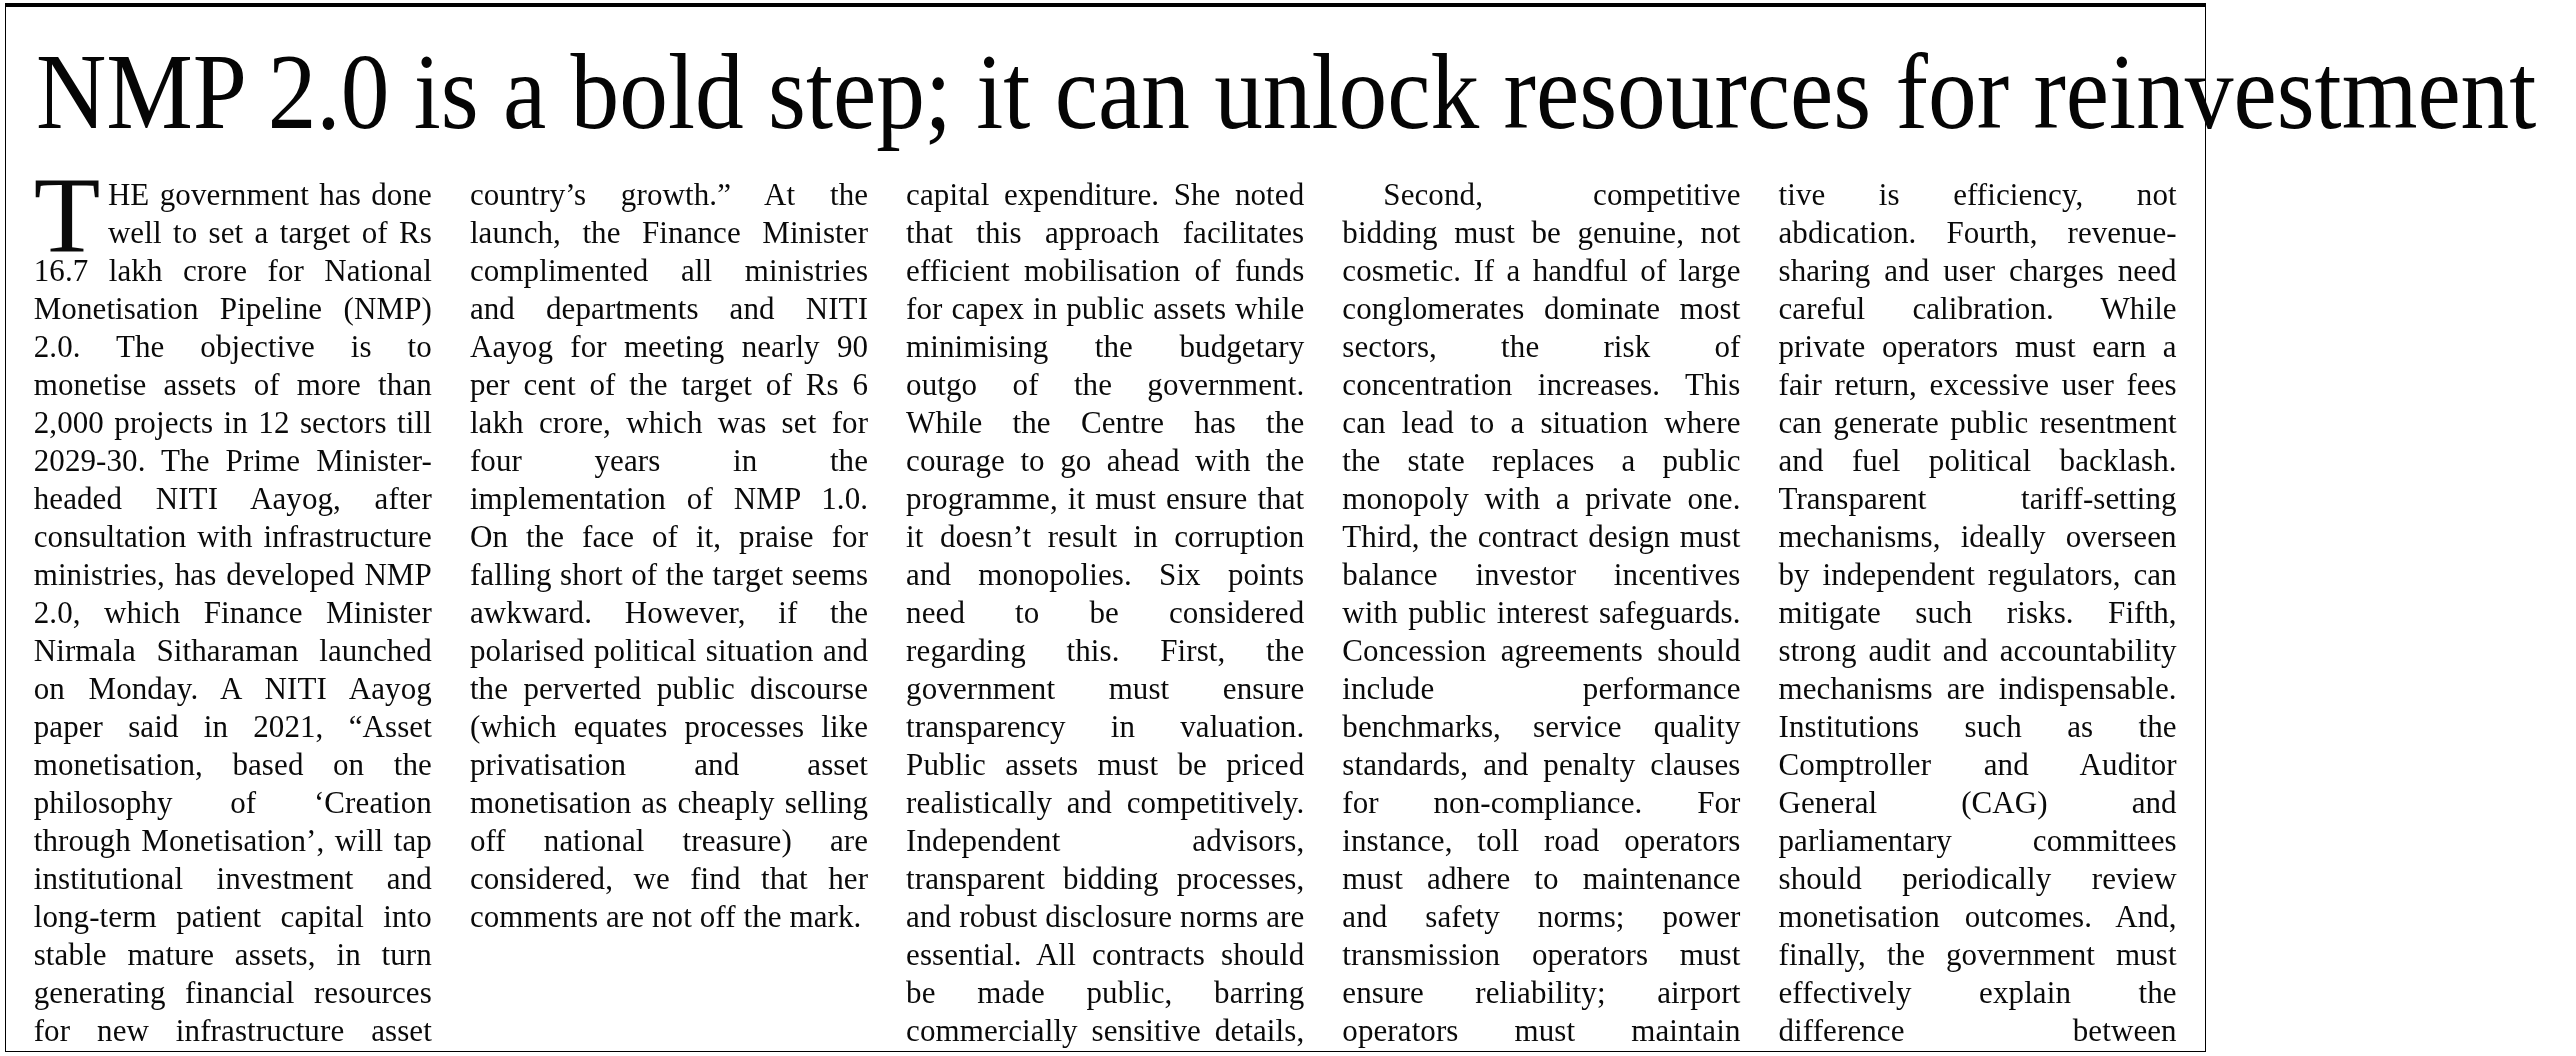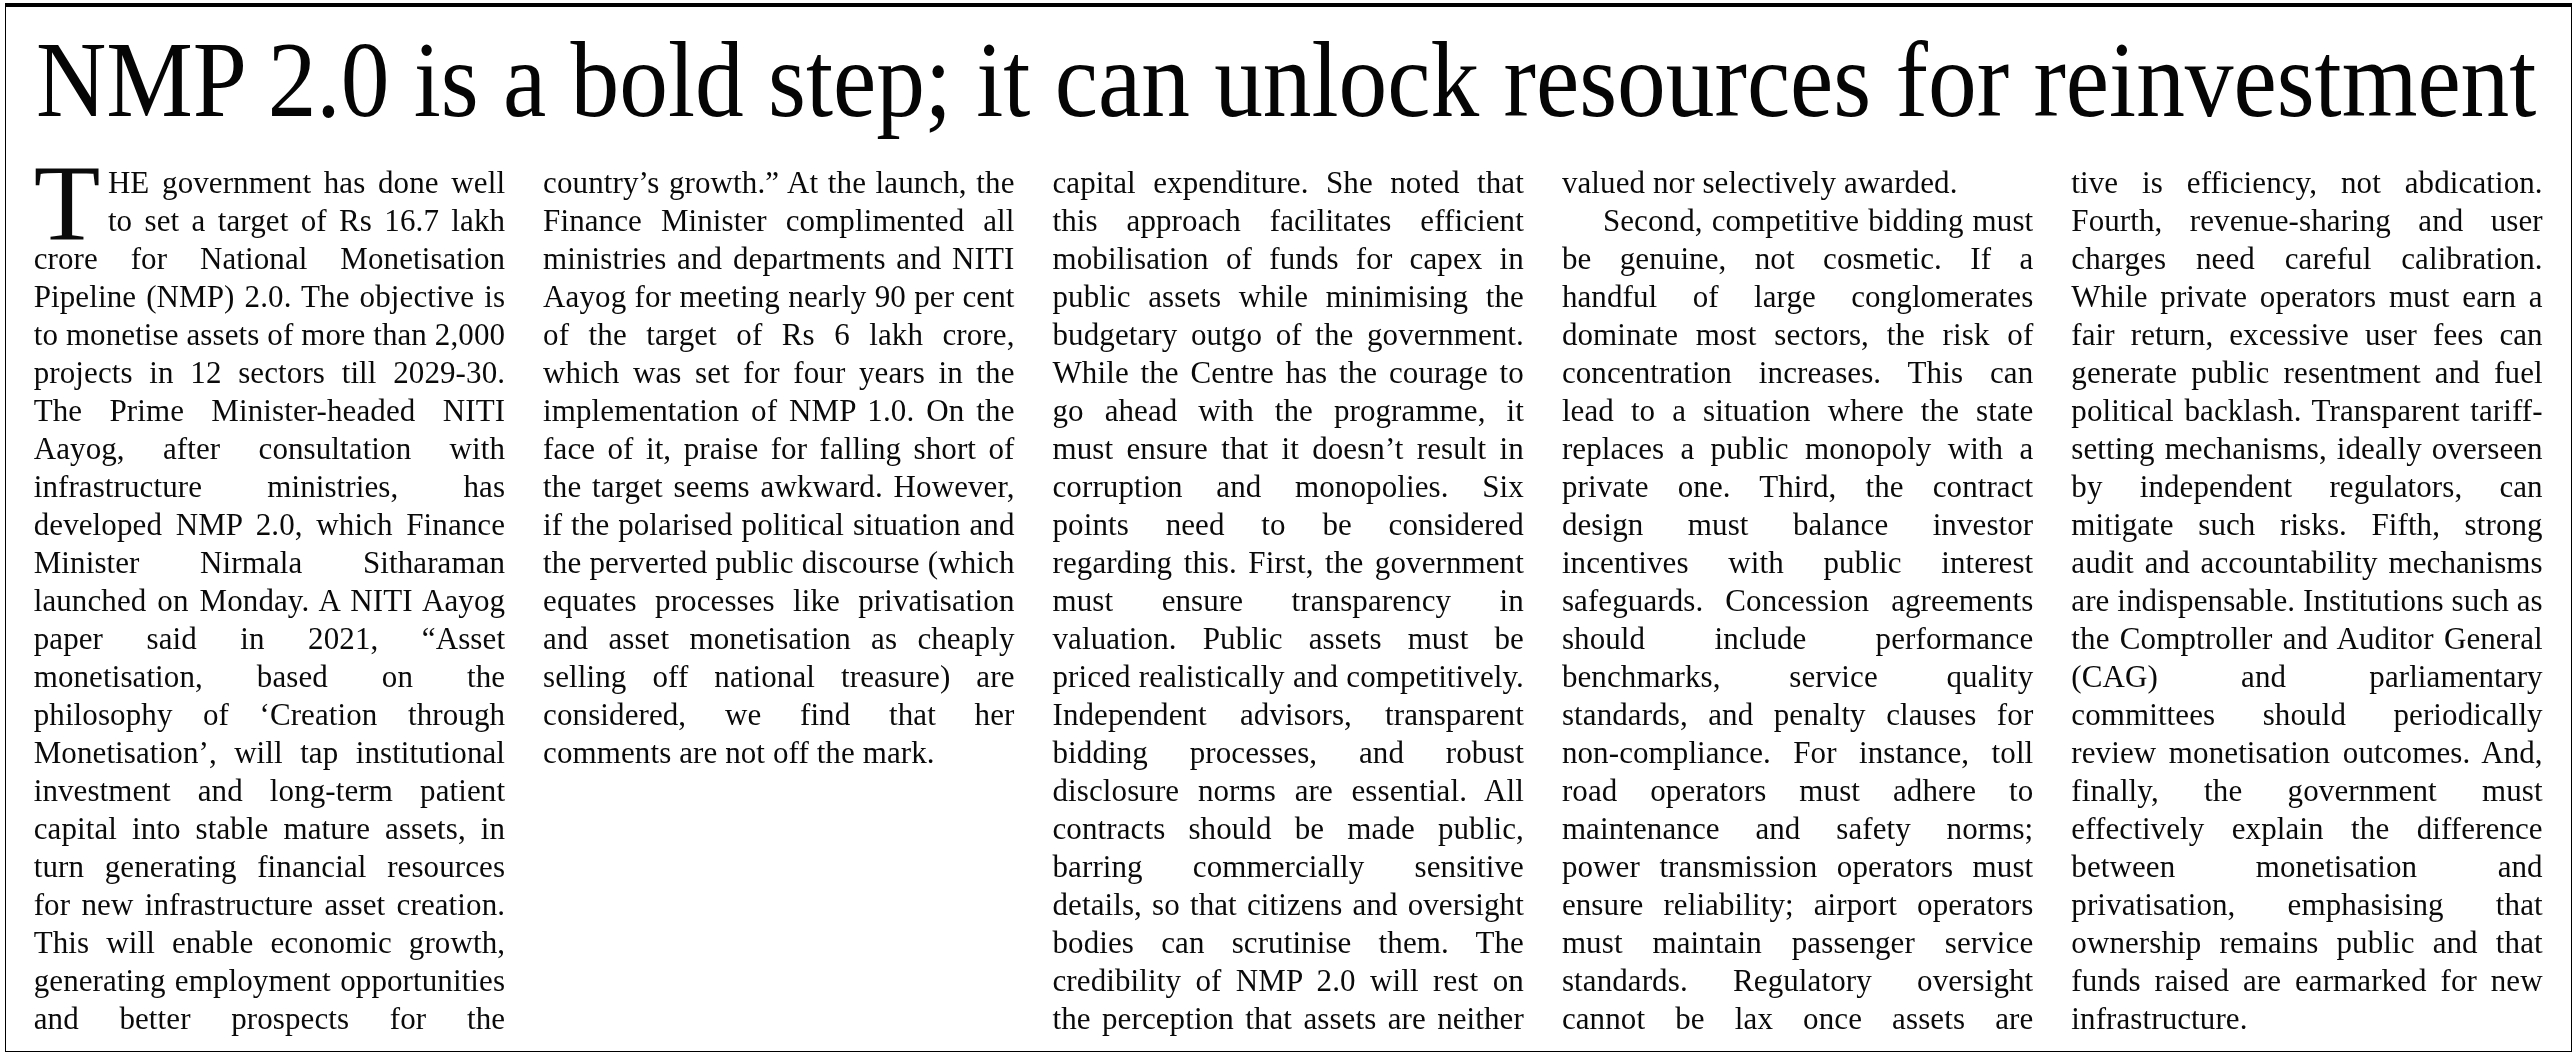--- a/index.html
+++ b/index.html
@@ -12,27 +12,27 @@
     height: 1056px;
     position: relative;
     overflow: hidden;
     font-family: "Liberation Serif", "DejaVu Serif", serif;
     color: #0a0a0a;
   }
   .article-frame {
     position: absolute;
     left: 4.7px;
     top: 2.8px;
-    width: 2567px;
+    width: 2201px;
     height: 1049px;
     box-sizing: border-box;
     border: 1.9px solid #000000;
     border-top: 4.7px solid #000000;
     background: #ffffff;
-    padding: 0 28px;
+    padding: 12px 28px;
   }
   .headline-wrap {
     margin-top: 13px;
     height: 124px;
     overflow: visible;
   }
   .headline-wrap svg { display: block; }
   .headline-text {
     font-family: "Liberation Serif", "DejaVu Serif", serif;
     font-weight: 500;
@@ -79,21 +79,20 @@
       <div class="column">
         <p class="cont"><span class="dropcap">T</span>HE government has done well to set a target of Rs 16.7 lakh crore for National Monetisation Pipeline (NMP) 2.0. The objective is to monetise assets of more than 2,000 projects in 12 sectors till 2029-30. The Prime Minister-headed NITI Aayog, after consultation with infrastructure ministries, has developed NMP 2.0, which Finance Minister Nirmala Sitharaman launched on Monday. A NITI Aayog paper said in 2021, “Asset monetisation, based on the philosophy of ‘Creation through Monetisation’, will tap institutional investment and long-term patient capital into stable mature assets, in turn generating financial resources for new infrastructure asset creation. This will enable economic growth, generating employment opportunities and better prospects for the</p>
       </div>
       <div class="column">
         <p class="">country’s growth.” At the launch, the Finance Minister complimented all ministries and departments and NITI Aayog for meeting nearly 90 per cent of the target of Rs 6 lakh crore, which was set for four years in the implementation of NMP 1.0. On the face of it, praise for falling short of the target seems awkward. However, if the polarised political situation and the perverted public discourse (which equates processes like privatisation and asset monetisation as cheaply selling off national treasure) are considered, we find that her comments are not off the mark.</p>
       </div>
       <div class="column">
         <p class="cont">capital expenditure. She noted that this approach facilitates efficient mobilisation of funds for capex in public assets while minimising the budgetary outgo of the government. While the Centre has the courage to go ahead with the programme, it must ensure that it doesn’t result in corruption and monopolies. Six points need to be considered regarding this. First, the government must ensure transparency in valuation. Public assets must be priced realistically and competitively. Independent advisors, transparent bidding processes, and robust disclosure norms are essential. All contracts should be made public, barring commercially sensitive details, so that citizens and oversight bodies can scrutinise them. The credibility of NMP 2.0 will rest on the perception that assets are neither under-</p>
       </div>
       <div class="column">
-        <p class="">valued nor selectively awarded.</p>
         <p class="indent cont">Second, competitive bidding must be genuine, not cosmetic. If a handful of large conglomerates dominate most sectors, the risk of concentration increases. This can lead to a situation where the state replaces a public monopoly with a private one. Third, the contract design must balance investor incentives with public interest safeguards. Concession agreements should include performance benchmarks, service quality standards, and penalty clauses for non-compliance. For instance, toll road operators must adhere to maintenance and safety norms; power transmission operators must ensure reliability; airport operators must maintain passenger service standards. Regulatory oversight cannot be lax once assets are monetised. The objec-</p>
       </div>
       <div class="column">
         <p class="">tive is efficiency, not abdication. Fourth, revenue-sharing and user charges need careful calibration. While private operators must earn a fair return, excessive user fees can generate public resentment and fuel political backlash. Transparent tariff-setting mechanisms, ideally overseen by independent regulators, can mitigate such risks. Fifth, strong audit and accountability mechanisms are indispensable. Institutions such as the Comptroller and Auditor General (CAG) and parliamentary committees should periodically review monetisation outcomes. And, finally, the government must effectively explain the difference between monetisation and privatisation, emphasising that ownership remains public and that funds raised are earmarked for new infrastructure.</p>
       </div>
     </div>
 </div>
 
 
 </body></html>

